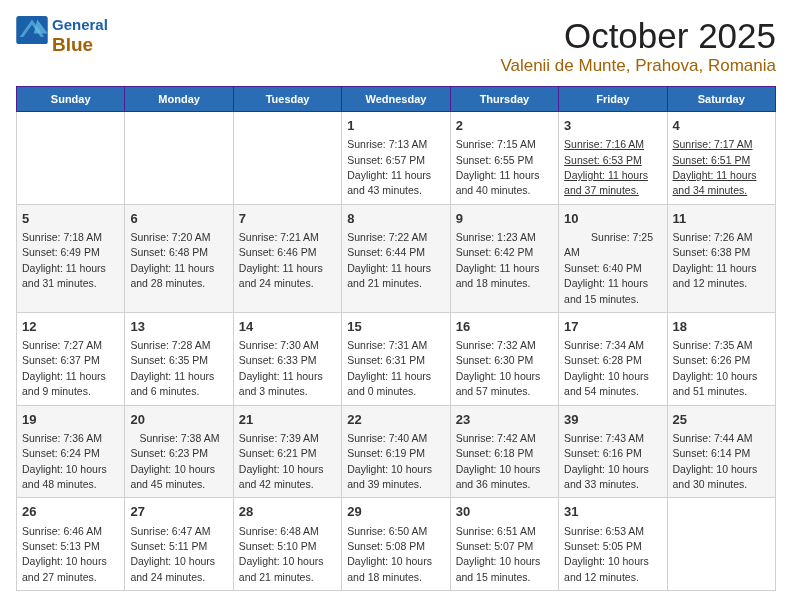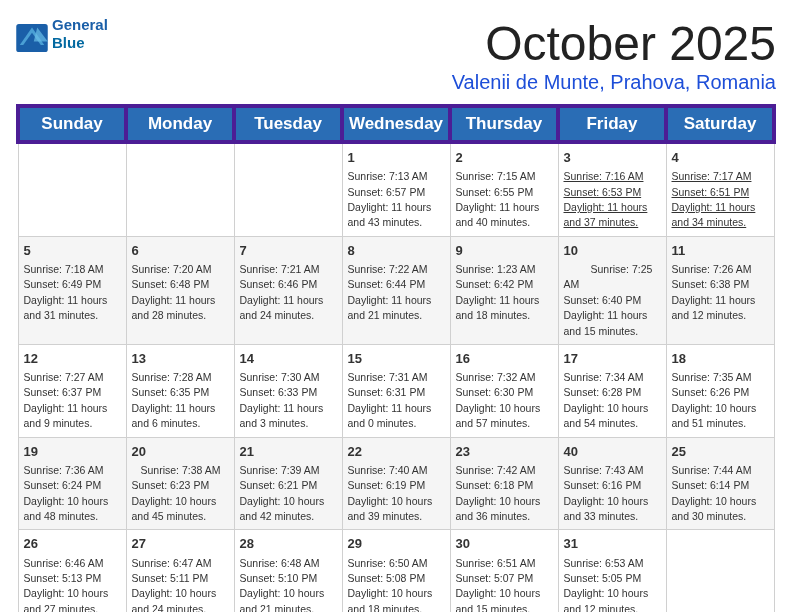--- a/index.html
+++ b/index.html
@@ -11,57 +11,57 @@
       padding: 16px;
     }
     .header {
       display: flex;
       justify-content: space-between;
       align-items: flex-start;
       margin-bottom: 10px;
     }
     .logo {
       display: flex;
-      align-items: flex-end;
+      align-items: flex-start;
       gap: 4px;
     }
     .logo-text {
       font-size: 14px;
       font-weight: bold;
       line-height: 1.2;
     }
     .logo-icon {
       width: 32px;
       height: 28px;
     }
     .title-block {
       text-align: right;
     }
     .month-title {
-      font-size: 48px;
+      font-size: 35px;
       font-weight: normal;
       color: #222;
     }
     .location-subtitle {
-      font-size: 20px;
-      color: #1d4ed8;
+      font-size: 17px;
+      color: #a16207;
     }
     .calendar {
       width: 100%;
       border-collapse: collapse;
       font-size: 11px;
     }
     .calendar thead tr th {
       background-color: #2a6db5;
       color: #fff;
       text-align: center;
       padding: 6px 4px;
-      font-size: 17px;
+      font-size: 11px;
       font-weight: bold;
-      border: 4px solid #4c1d95;
+      border: 1px solid #4c1d95;
     }
     .calendar tbody tr td {
       vertical-align: top;
       padding: 5px 5px;
       border: 1px solid #d0d0d0;
       width: 108px;
       min-height: 80px;
       background: #fff;
       color: #333;
       line-height: 1.4;
@@ -89,21 +89,21 @@
 <div class="header">
   <div class="logo">
     <svg class="logo-icon" viewBox="0 0 36 32" xmlns="http://www.w3.org/2000/svg">
       <rect x="0" y="0" width="36" height="32" rx="3" fill="#1a5fa8"></rect>
       <polygon points="18,4 32,24 4,24" fill="#4a9fd4"></polygon>
       <polygon points="18,10 28,24 8,24" fill="#1a5fa8"></polygon>
       <polygon points="24,4 36,20 20,20" fill="#6bbfe8" opacity="0.7"></polygon>
     </svg>
     <div class="logo-text">
       <div style="color:#1a5fa8;font-size:15px;font-weight:bold;">General</div>
-      <div style="color:#0369a1;font-size:15px;font-weight:bold;">Blue</div>
+      <div style="color:#a16207;font-size:19px;font-weight:bold;">Blue</div>
     </div>
   </div>
   <div class="title-block">
     <div class="month-title">October 2025</div>
     <div class="location-subtitle">Valenii de Munte, Prahova, Romania</div>
   </div>
 </div>
 
 <table class="calendar">
   <thead>
@@ -190,21 +190,21 @@
 Daylight: 10 hours and 45 minutes.</span></td>
         <td><span class="day-num">21</span><span class="day-info" style="white-space: pre-line;">Sunrise: 7:39 AM
 Sunset: 6:21 PM
 Daylight: 10 hours and 42 minutes.</span></td>
         <td><span class="day-num">22</span><span class="day-info" style="white-space: pre-line;">Sunrise: 7:40 AM
 Sunset: 6:19 PM
 Daylight: 10 hours and 39 minutes.</span></td>
         <td><span class="day-num">23</span><span class="day-info" style="white-space: pre-line;">Sunrise: 7:42 AM
 Sunset: 6:18 PM
 Daylight: 10 hours and 36 minutes.</span></td>
-        <td><span class="day-num">40</span><span class="day-info" style="white-space: pre-line;">Sunrise: 7:43 AM
+        <td><span class="day-num">39</span><span class="day-info" style="white-space: pre-line;">Sunrise: 7:43 AM
 Sunset: 6:16 PM
 Daylight: 10 hours and 33 minutes.</span></td>
         <td><span class="day-num">25</span><span class="day-info" style="white-space: pre-line;">Sunrise: 7:44 AM
 Sunset: 6:14 PM
 Daylight: 10 hours and 30 minutes.</span></td>
       </tr>
       <tr>
         <td><span class="day-num">26</span><span class="day-info" style="white-space: pre-line;">Sunrise: 6:46 AM
 Sunset: 5:13 PM
 Daylight: 10 hours and 27 minutes.</span></td>

